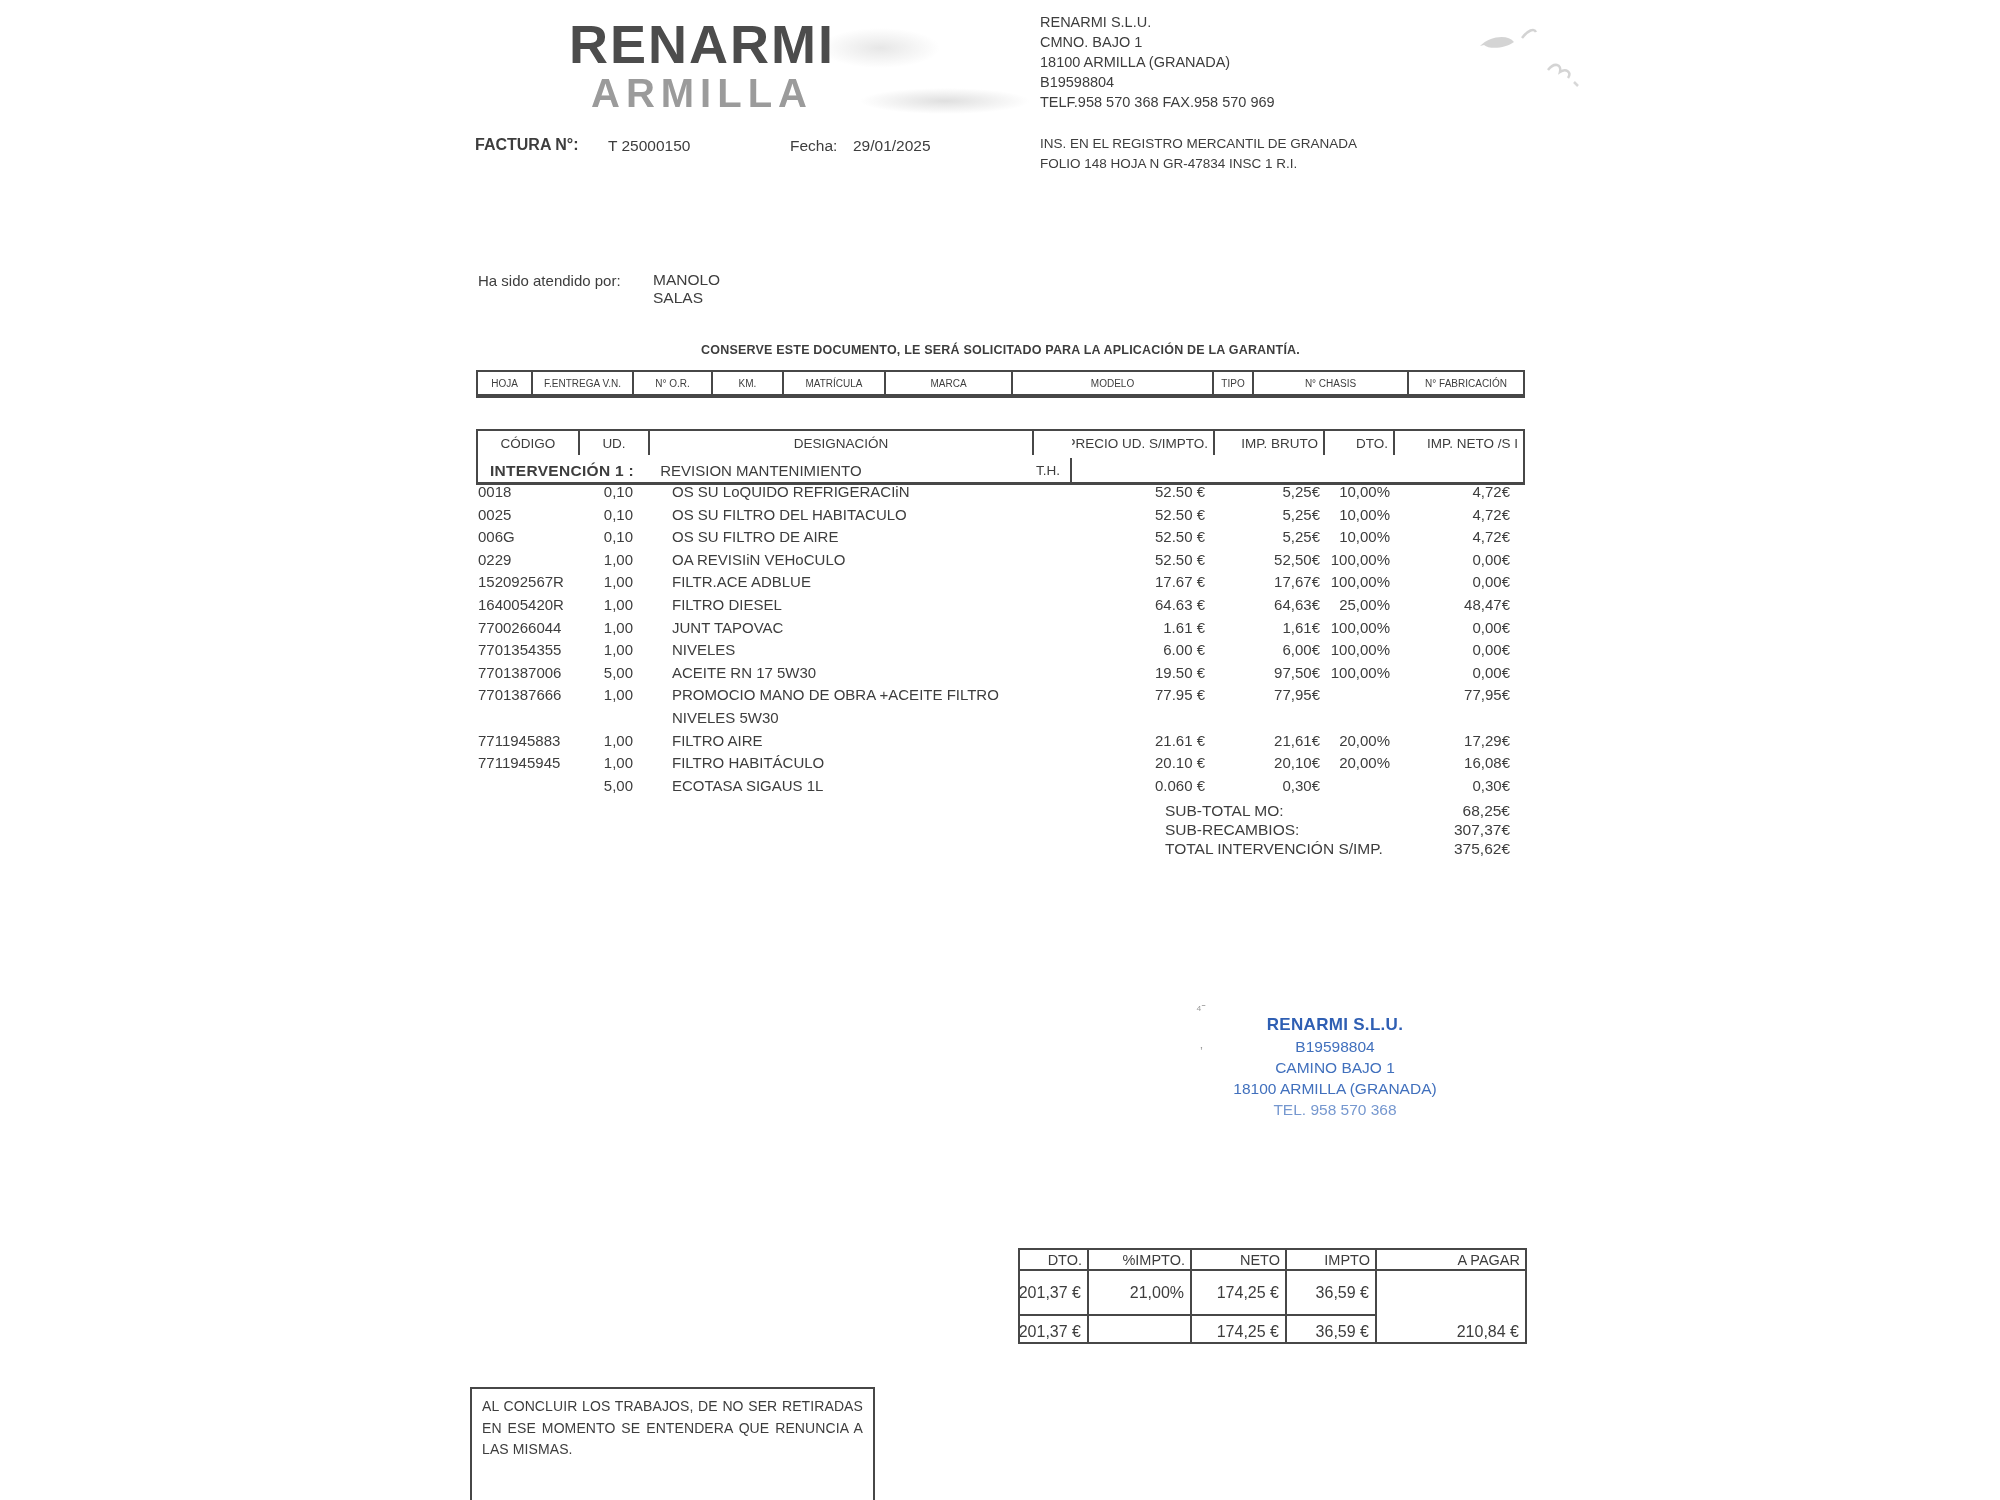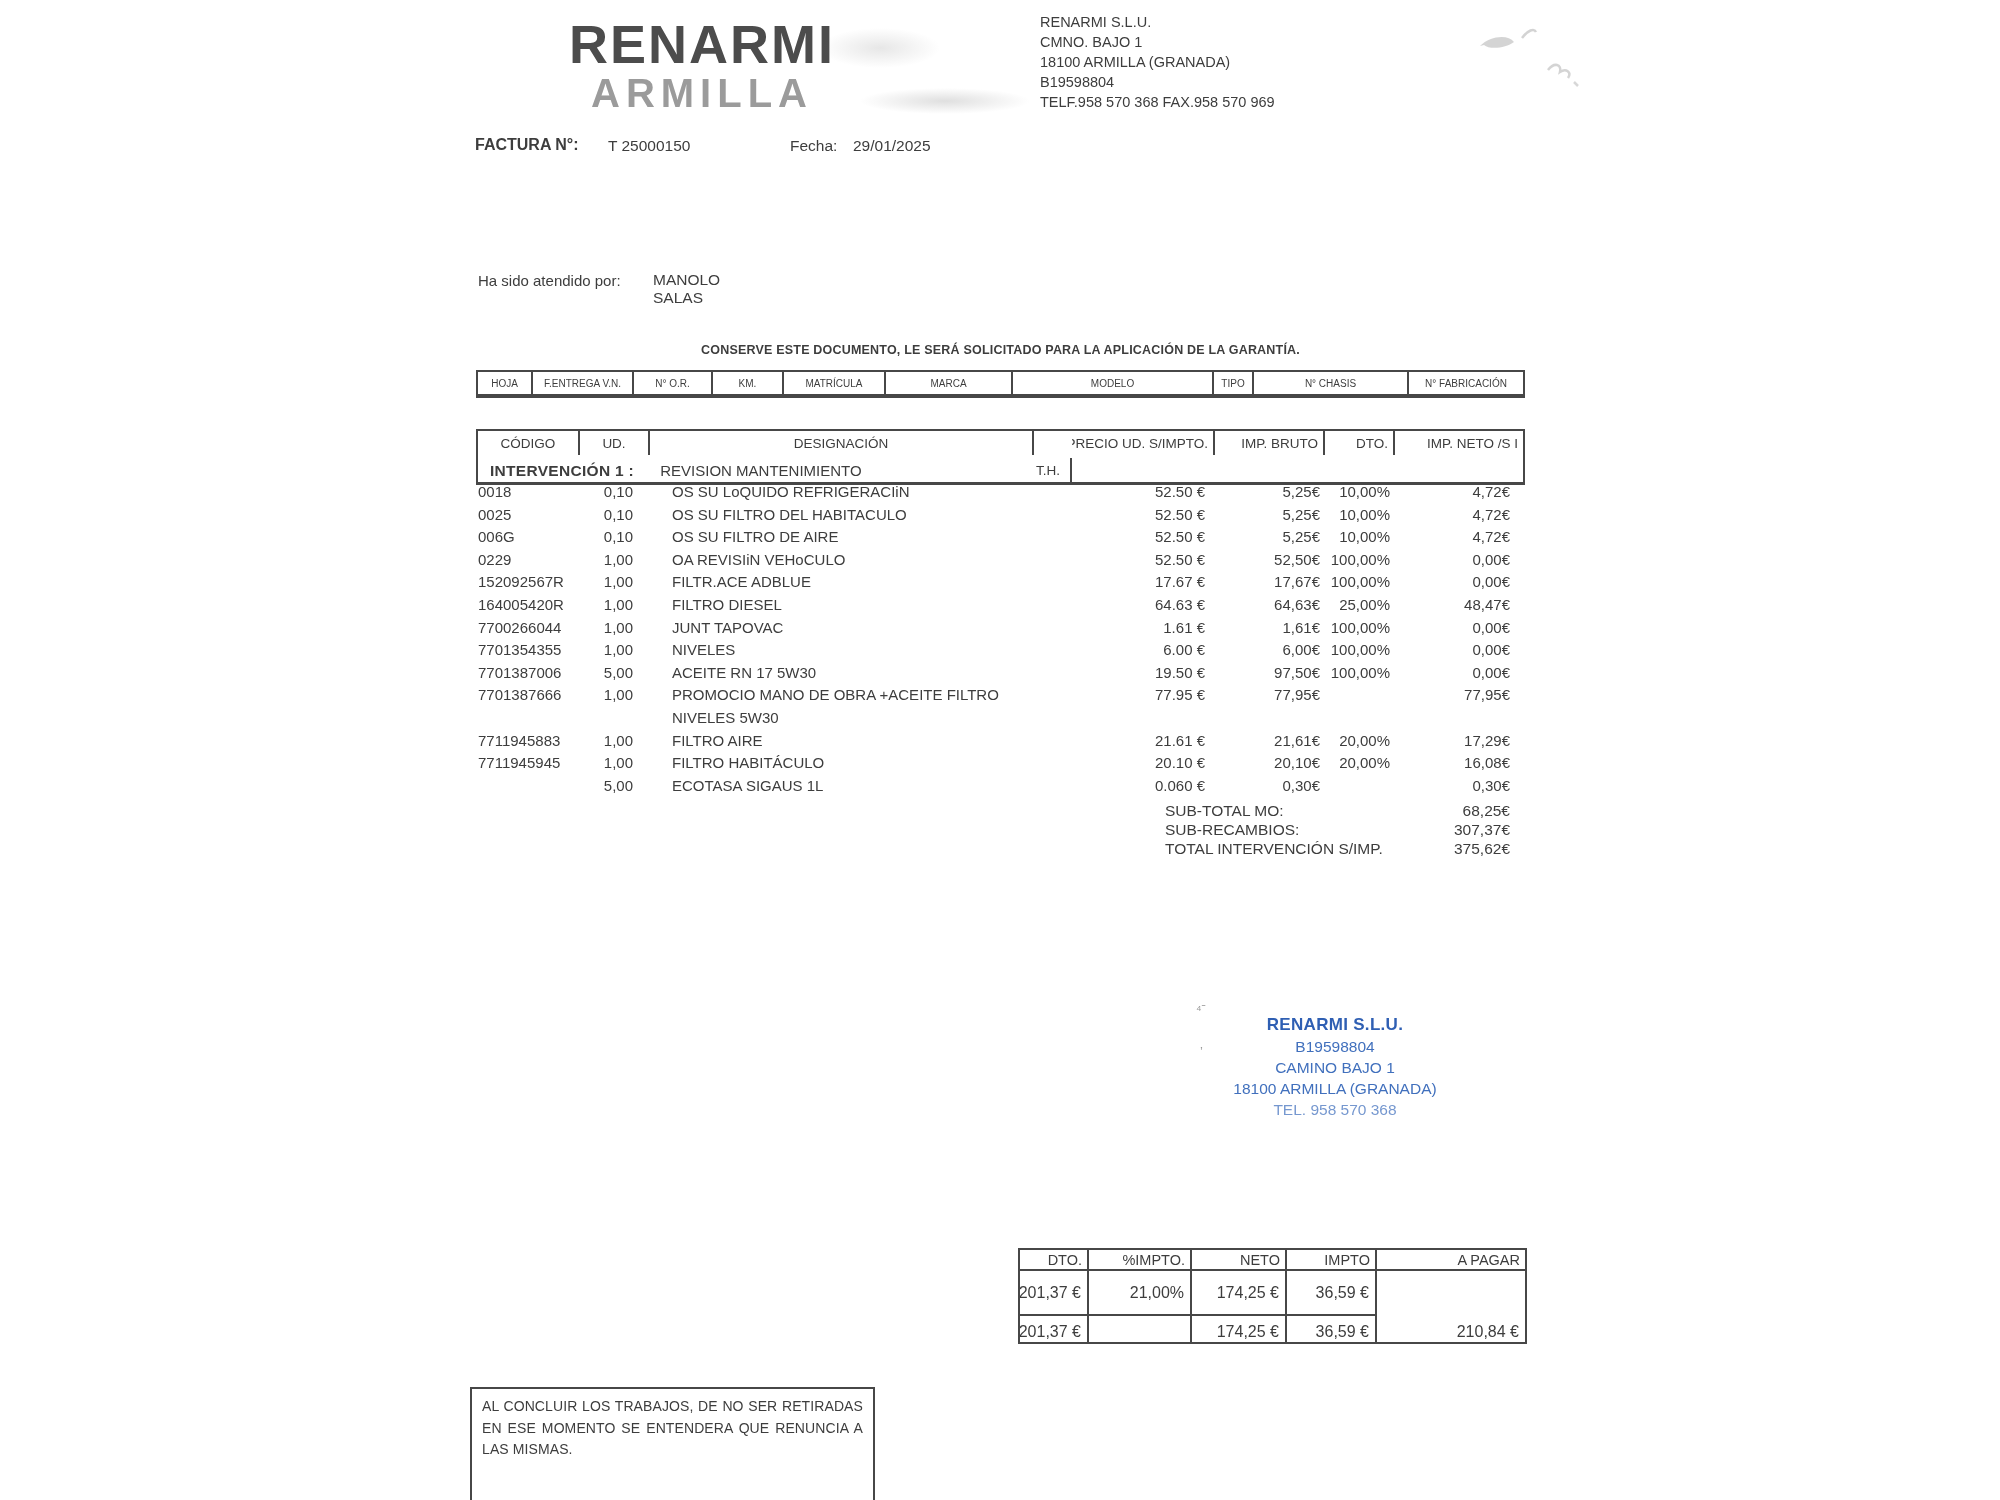--- a/index.html
+++ b/index.html
@@ -113,20 +113,24 @@
     <path d="M86 52 C92 44, 100 46, 98 54 C104 50, 110 54, 106 60" stroke="#b0b0b0" stroke-width="2.5" fill="none" opacity="0.55"></path>
     <path d="M112 64 l4 4" stroke="#b0b0b0" stroke-width="2.5" opacity="0.5"></path>
   </svg>
 
   <div class="abs company">
     <div>RENARMI S.L.U.</div>
     <div>CMNO. BAJO 1</div>
     <div>18100 ARMILLA (GRANADA)</div>
     <div>B19598804</div>
     <div>TELF.958 570 368 FAX.958 570 969</div>
+  </div>
+  <div class="abs registry">
+    <div>INS. EN EL REGISTRO MERCANTIL DE GRANADA</div>
+    <div>FOLIO 148  HOJA N GR-47834 INSC 1 R.I.</div>
   </div>
 
   <div class="abs factura-row">
     <span class="factura-label">FACTURA N°:</span>
     <span class="factura-num">T 25000150</span>
     <span class="fecha-label">Fecha:</span>
     <span class="fecha-val">29/01/2025</span>
   </div>
 
   <div class="abs atendido">

